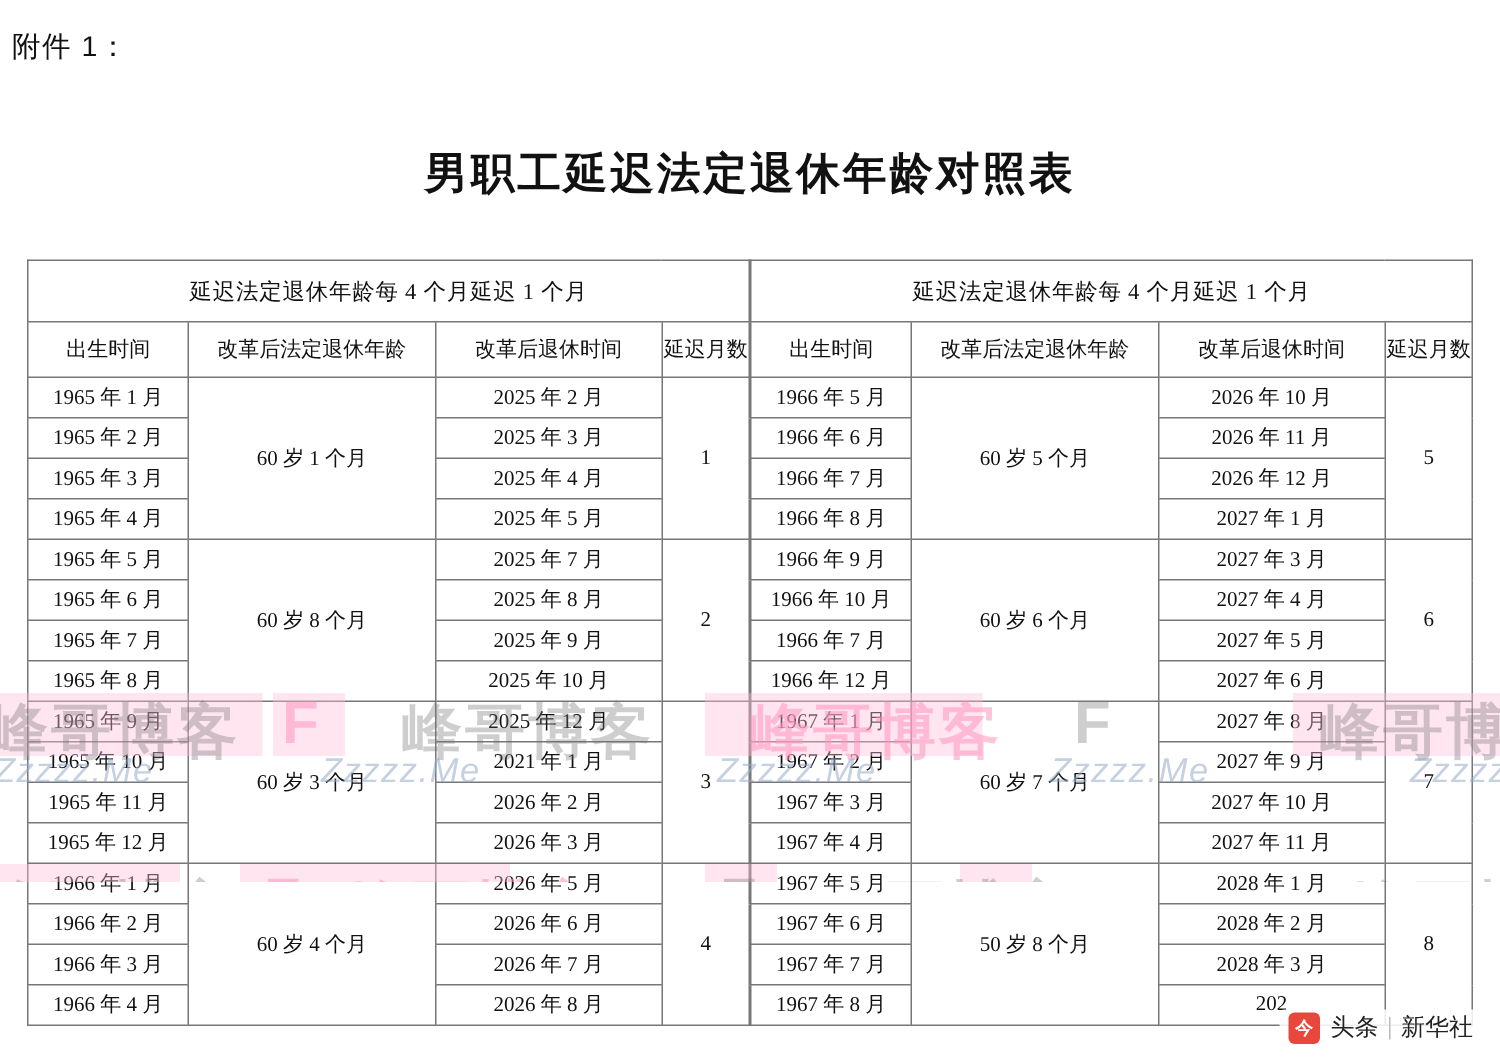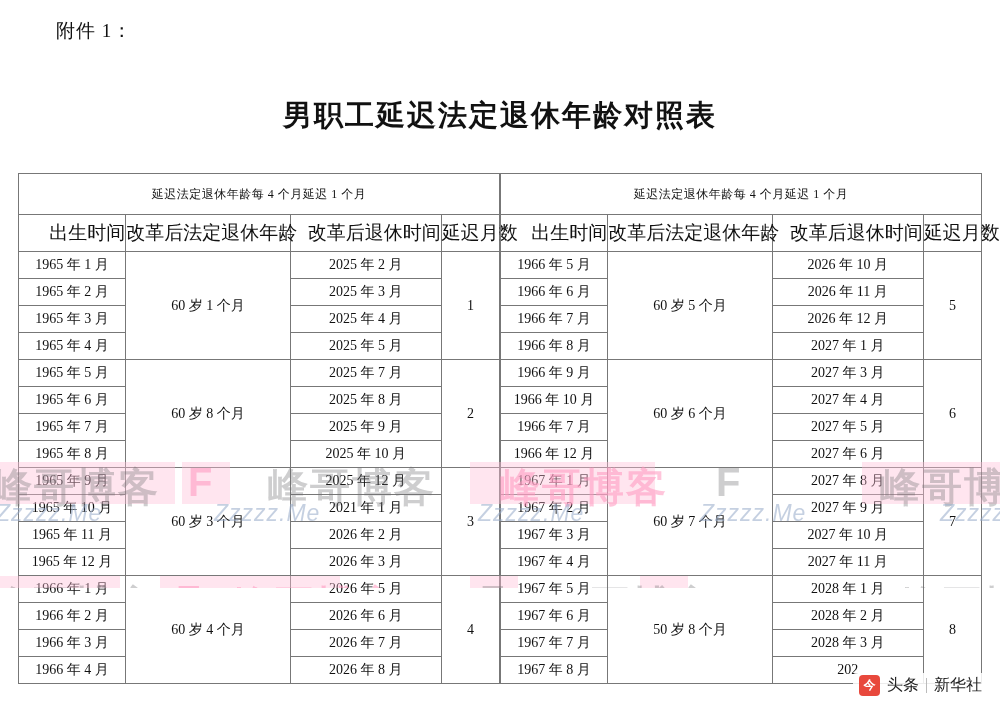--- a/index.html
+++ b/index.html
@@ -14,22 +14,21 @@
     overflow: hidden;
     font-family: "Liberation Serif", "DejaVu Serif", serif;
     color: #111;
   }
   .attachment-label {
     position: absolute;
     left: 8px;
     top: 18px;
     font-size: 19px;
     letter-spacing: 1px;
-    font-family: Liberation Serif, serif;
-    margin-left: 48px;
+    font-family: Liberation Sans, sans-serif;
   }
   .doc-title {
     position: absolute;
     top: 96px;
     left: 0;
     width: 1000px;
     text-align: center;
     font-size: 29px;
     font-weight: bold;
     letter-spacing: 2px;
@@ -54,28 +53,27 @@
     vertical-align: middle;
     font-size: 14px;
     font-weight: normal;
     font-family: "Liberation Serif", "DejaVu Serif", serif;
     padding: 0;
     height: 26px;
     white-space: nowrap;
     color: #111;
   }
   table.retire .bigtitle {
-    font-size: 12px;
+    font-size: 15px;
     height: 40px;
     letter-spacing: 0.5px;
   }
   table.retire .colhead {
     height: 36px;
-    font-size: 19px;
-    text-align: right;
+    font-size: 14px;
   }
   .left-table { width: 482px; }
   .right-table { width: 482px; margin-left: 0px; }
   .c-birth  { width: 107px; }
   .c-age    { width: 164px; }
   .c-time   { width: 151px; }
   .c-delay  { width: 58px; }
 
   
   .wm-layer {

